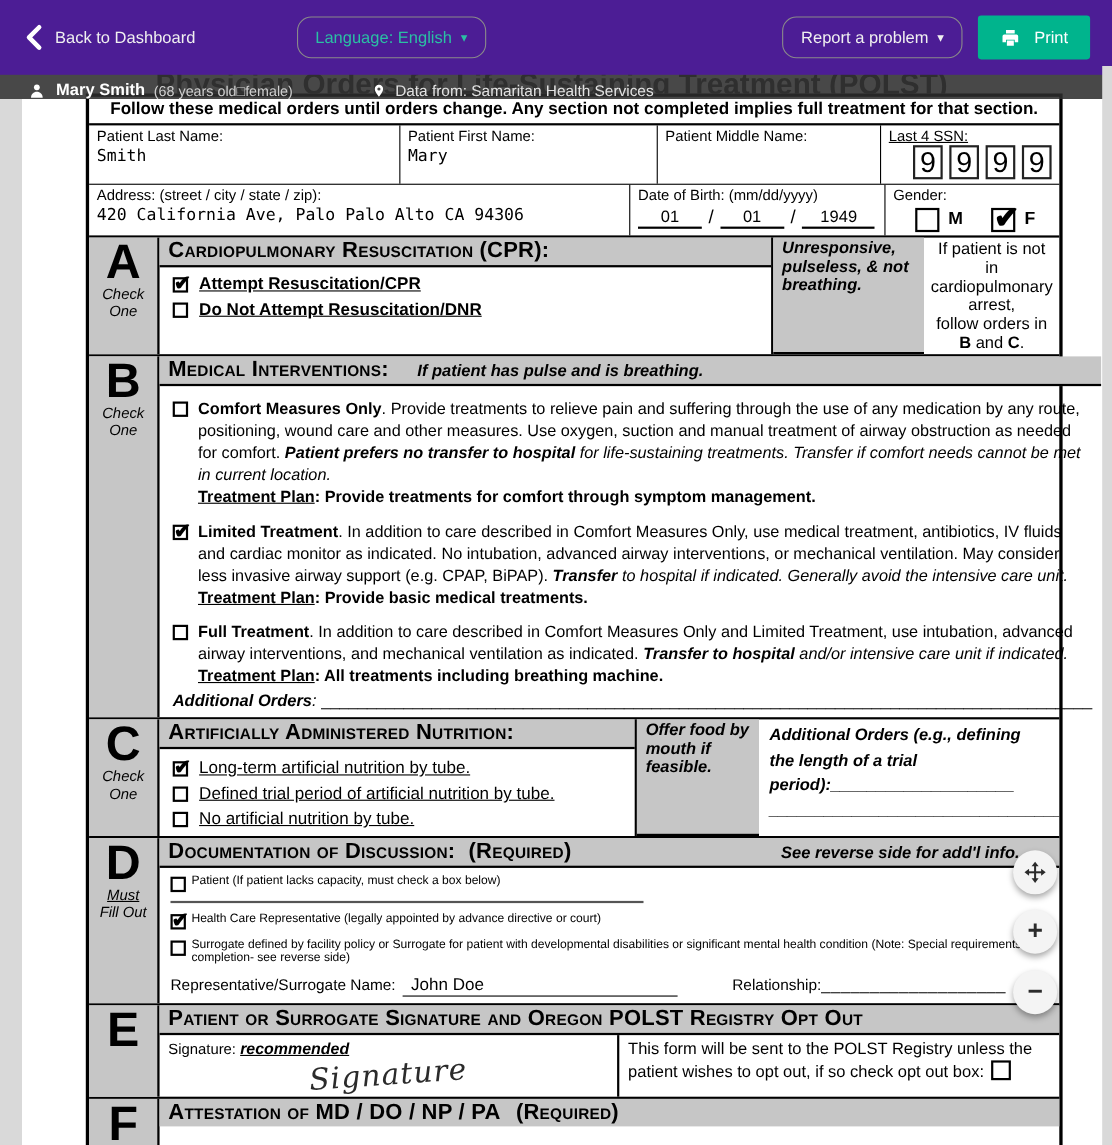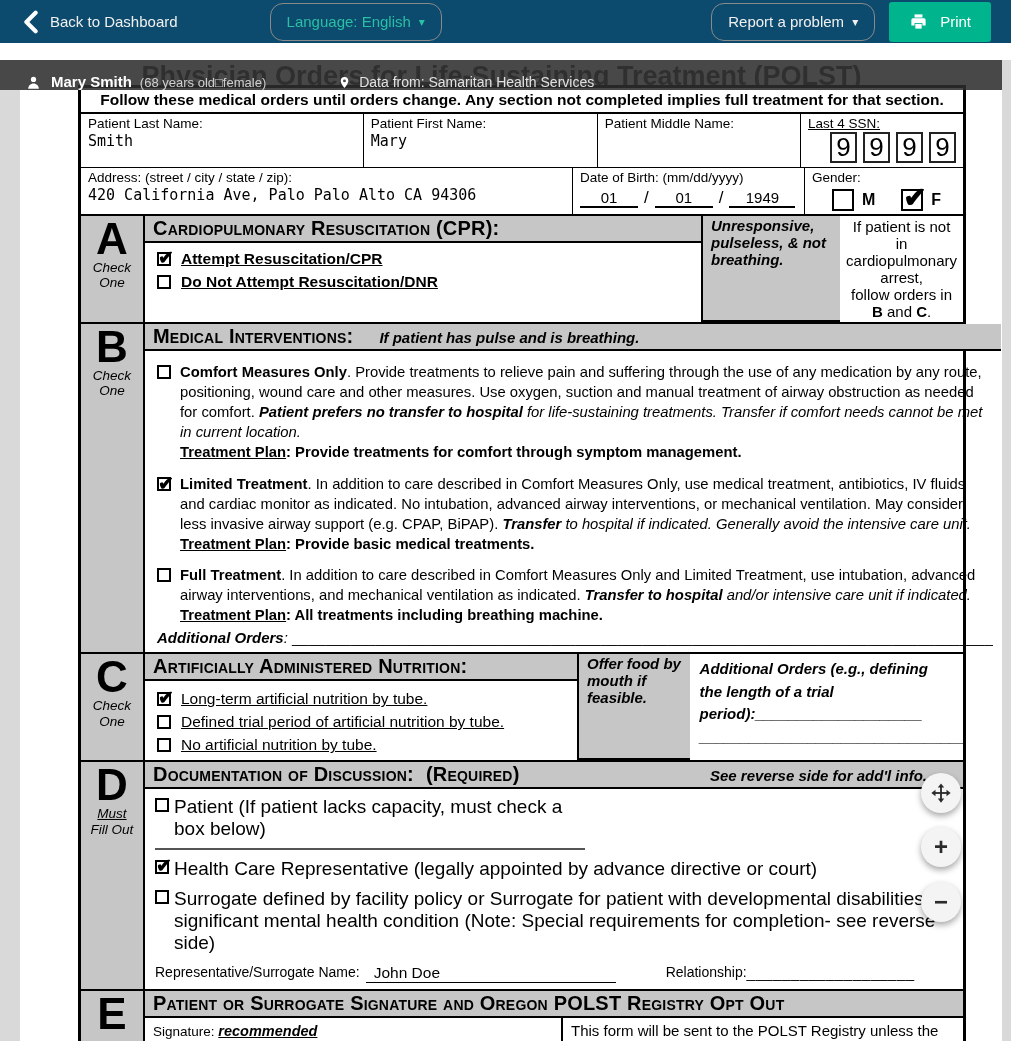--- a/index.html
+++ b/index.html
@@ -5,22 +5,22 @@
   * { box-sizing: border-box; margin: 0; padding: 0; }
   html,body { width:1011px; height:1041px; }
   body {
     position: relative;
     font-family: "Liberation Sans", sans-serif;
     background: #ffffff;
     overflow: hidden;
   }
   
   .toolbar {
-    position: absolute; top:0; left:0; width:1011px; height:43px;
-    background:#0c4a6e; color:#f0f0f0; display:flex; align-items:center;
+    position: absolute; top:0; left:0; width:1011px; height:68px;
+    background:#4c1d95; color:#f0f0f0; display:flex; align-items:center;
     z-index:30;
   }
   .back-btn { display:flex; align-items:center; gap:10px; margin-left:22px; cursor:pointer; font-size:15px; }
   .pill-btn {
     border:1px solid #8a8a8a; border-radius:13px; height:38px;
     display:flex; align-items:center; gap:8px; padding:0 16px; font-size:15px;
     background:transparent; color:#f0f0f0; cursor:pointer;
   }
   .lang-btn { margin-left:92px; color:#2bbfa4; }
   .report-btn { margin-left:auto; }
@@ -104,21 +104,21 @@
   .b-text { flex:1; }
   .bld { font-weight:bold; }
   .itl { font-style:italic; }
   .bi  { font-weight:bold; font-style:italic; }
   .ubld { font-weight:bold; text-decoration:underline; }
   .add-orders { padding:4px 8px 6px 12px; font-size:15px; white-space:nowrap; overflow:hidden; }
   .c-opts { padding:4px 0 6px 0; }
   .c-extra { padding:4px 10px; font-size:15px; line-height:1.5; overflow:hidden; }
   .c-extra .line2 { white-space:nowrap; }
   
-  .d-row { padding:6px 10px 2px 10px; font-size:19px; }
+  .d-row { padding:6px 10px 2px 10px; font-size:11px; }
   .d-opt { display:flex; gap:5px; align-items:flex-start; }
   .d-opt .cb { margin-top:2px; }
   .d-underline { display:inline-block; border-bottom:2px solid #555; padding-bottom:8px; width:430px; }
   .d-underline .d-opt { display:flex; }
   .name-row { display:flex; padding:8px 10px 6px 10px; font-size:14px; }
   .fill-field { display:inline-block; border-bottom:1.5px solid #000; min-height:18px; }
   .name-field { width:250px; margin-left:6px; font-size:15.5px; padding-left:8px; }
   .rel-label { margin-left:8px;padding-left:42px; }
   .rel-field { font-size:15px; letter-spacing:0.5px; }
   

